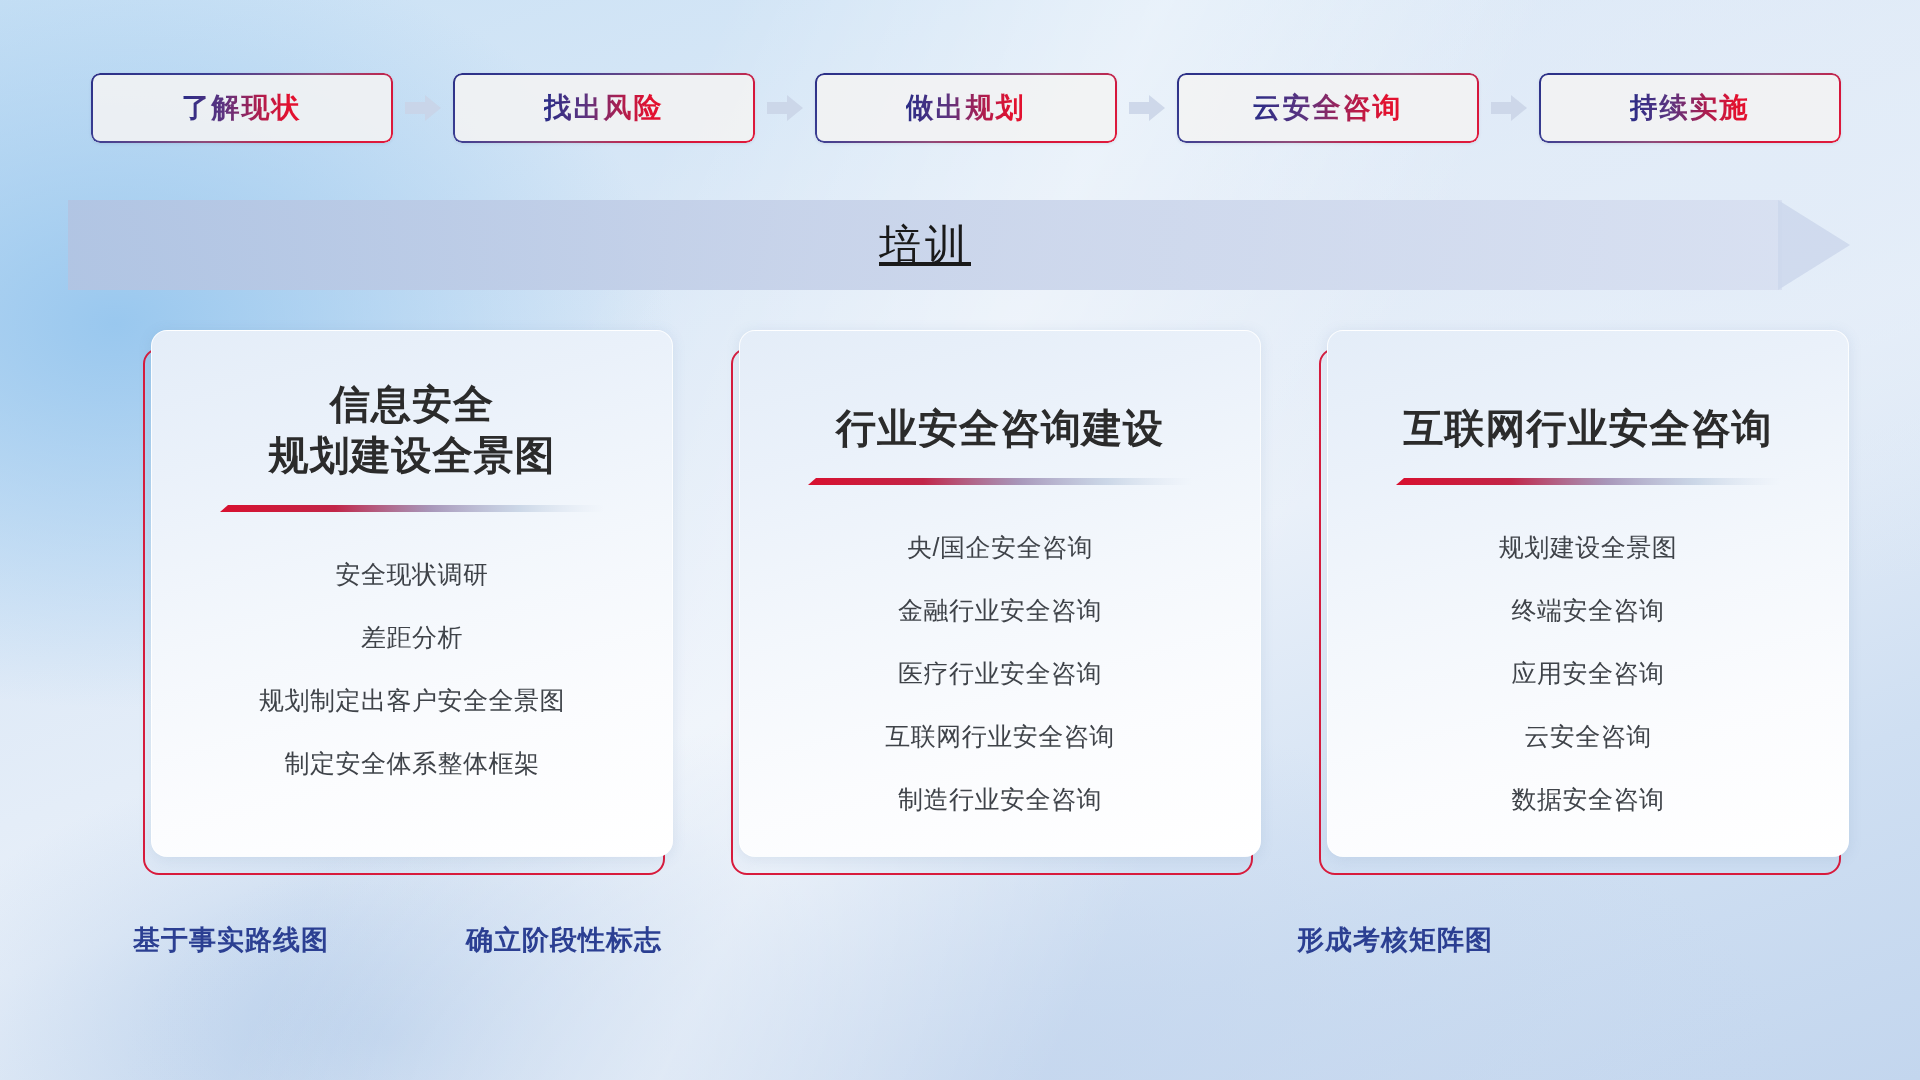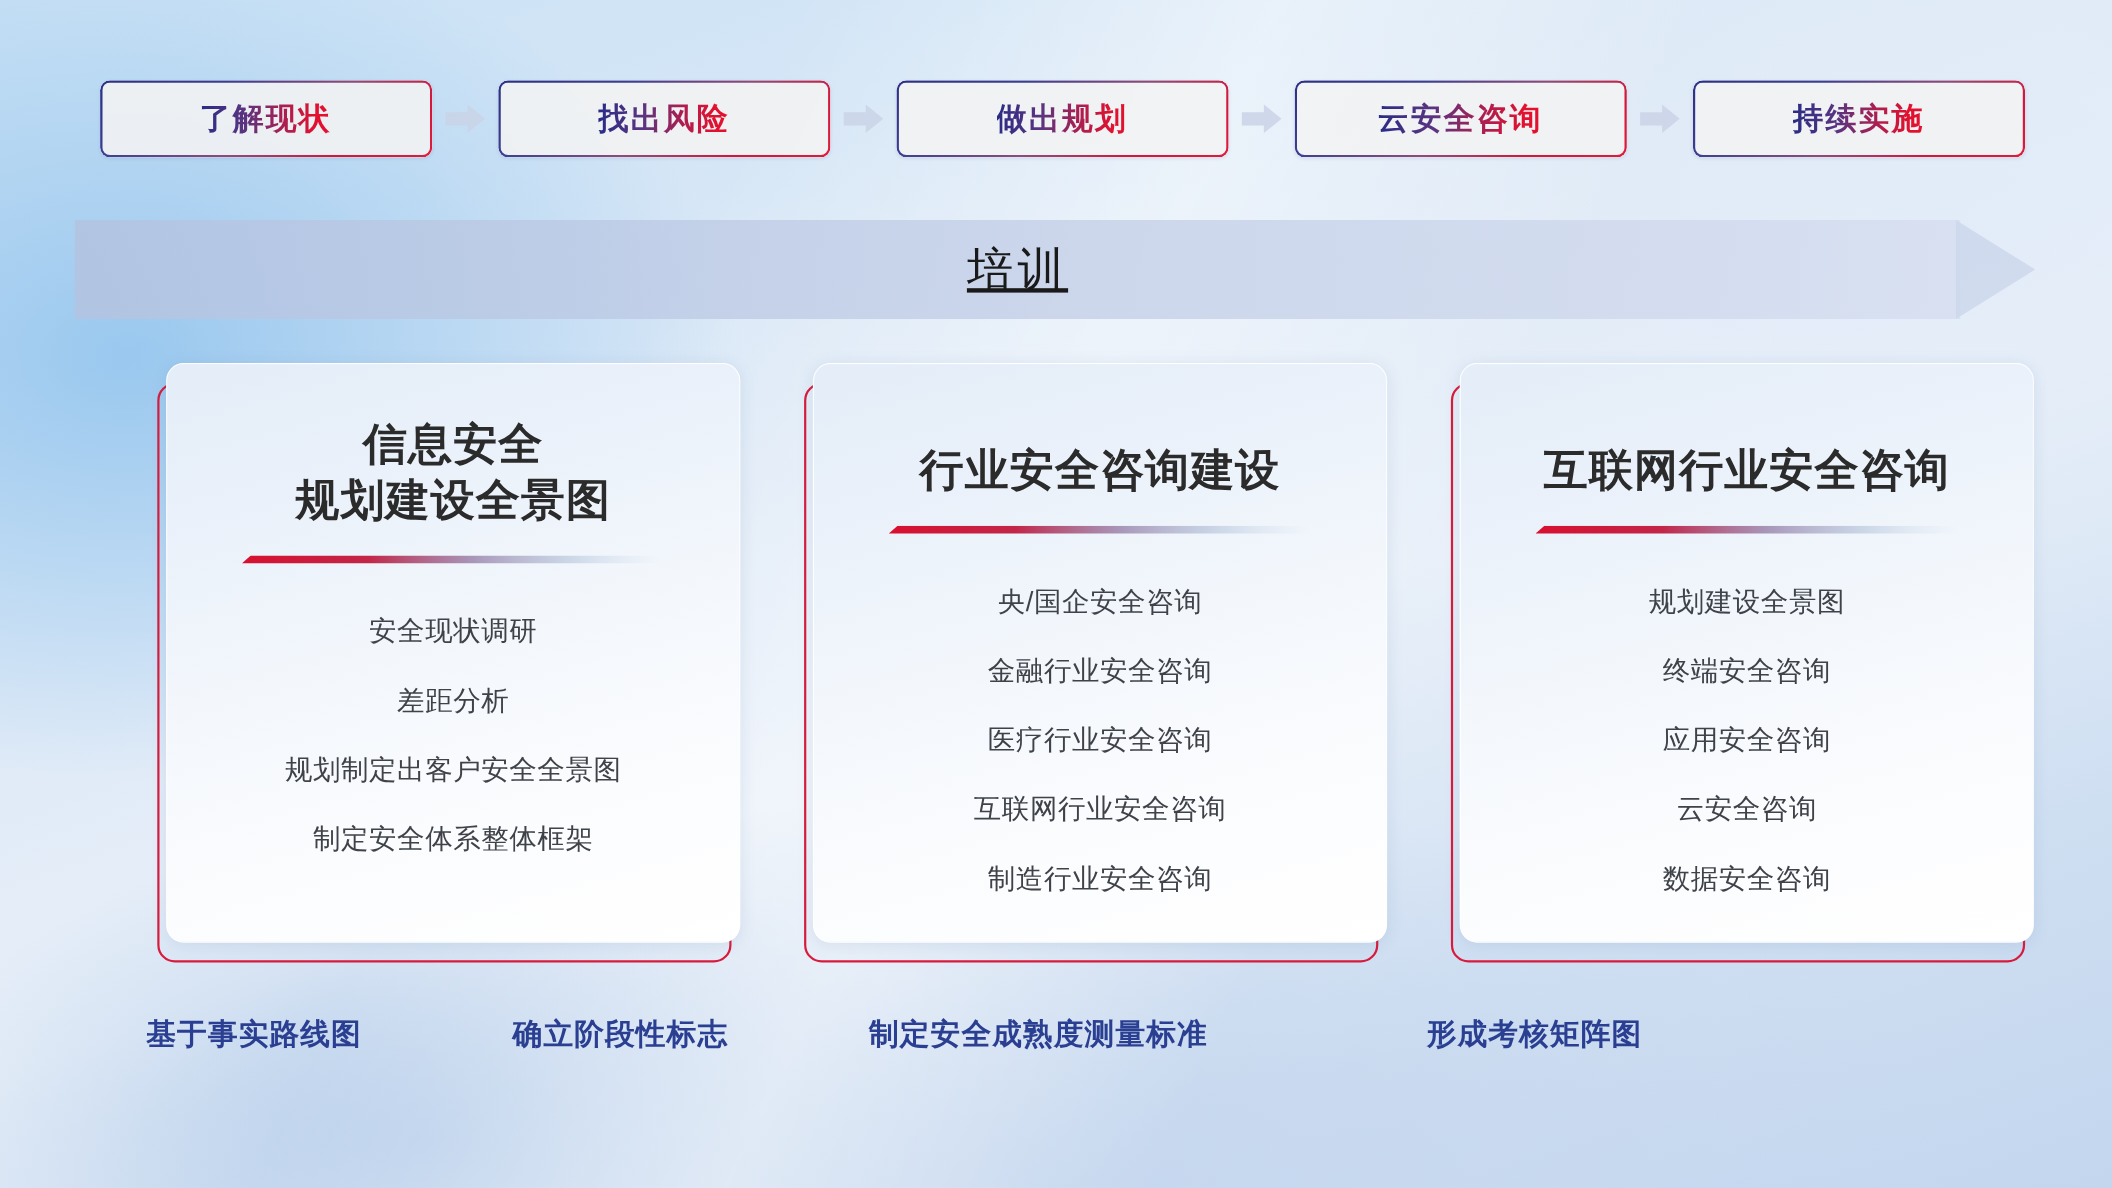--- a/index.html
+++ b/index.html
@@ -274,15 +274,14 @@
         <li>数据安全咨询</li>
       </ul>
     </div>
   </div>
 
 </div>
 
 <div id="footer">
   <div class="foot-label foot-0">基于事实路线图</div>
   <div class="foot-label foot-1">确立阶段性标志</div>
-  <div class="foot-label foot-2">制定安全成熟度测量标准</div>
   <div class="foot-label foot-3">形成考核矩阵图</div>
 </div>
 
 </body></html>

